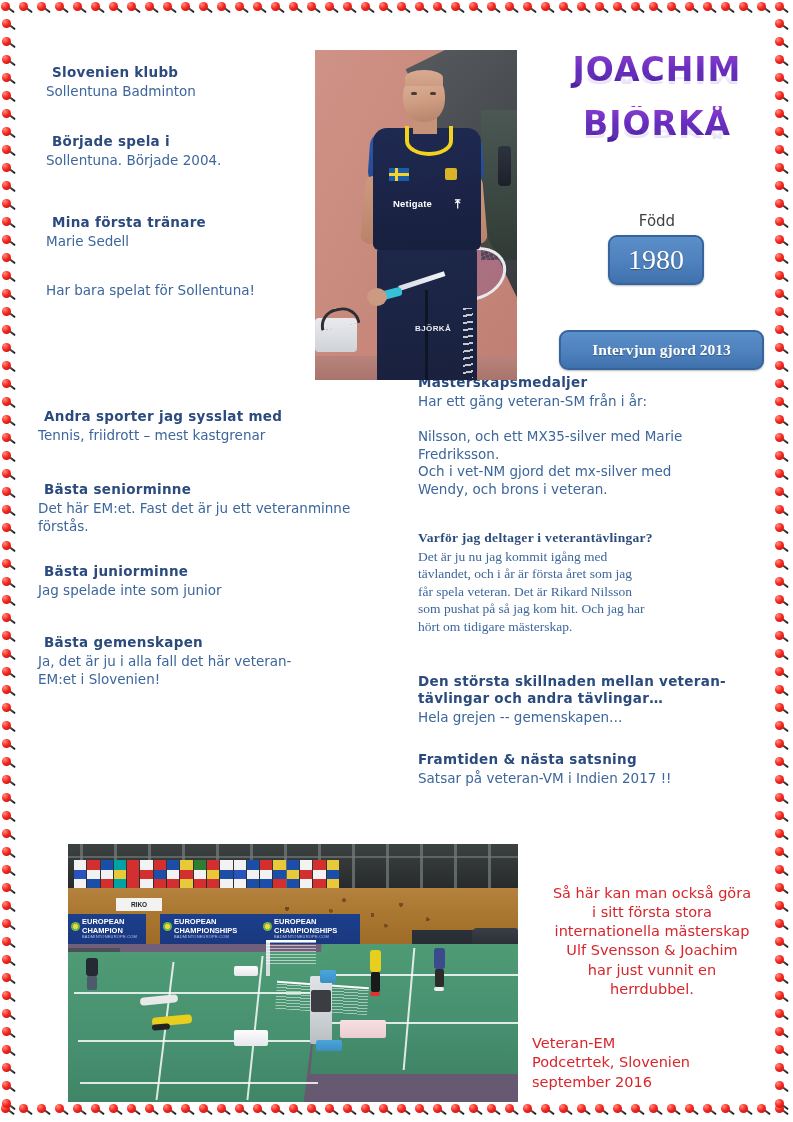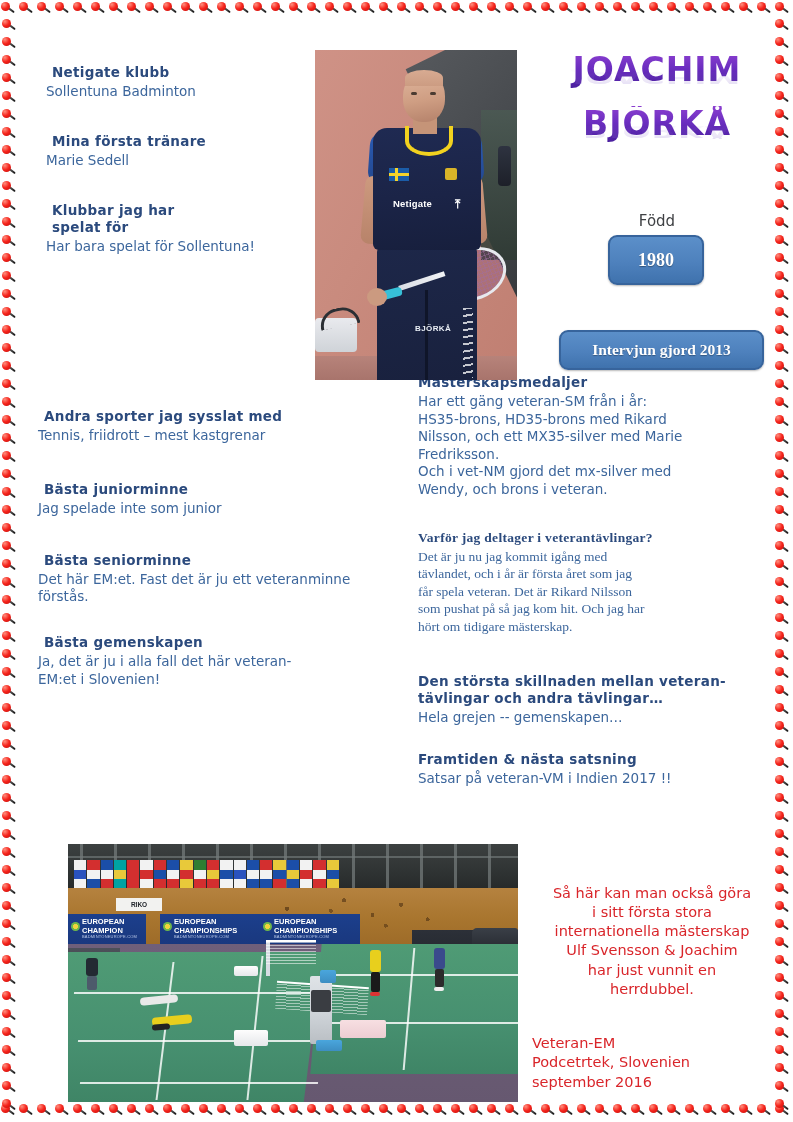--- a/index.html
+++ b/index.html
@@ -162,22 +162,22 @@
     background: linear-gradient(180deg, #5b8fc9 0%, #4e81bd 55%, #3f72ad 100%);
     border: 2px solid #37649c;
     box-shadow: 0 1px 2px rgba(0,0,0,0.28);
     display: flex;
     align-items: center;
     justify-content: center;
   }
   .born-box span {
     color: #ffffff;
     font-family: "Liberation Serif", serif;
-    font-weight: bold;
-    font-size: 18px;
+    font-weight: normal;
+    font-size: 28px;
     text-shadow: 0 1px 1px rgba(0,0,0,0.35);
   }
 
   
   .interview-badge {
     position: absolute;
     left: 537px;
     top: 308px;
     width: 201px;
     height: 36px;
@@ -1409,56 +1409,59 @@
   <div class="born-box">
     <span>1980</span>
   </div>
 
   <div class="interview-badge">
     <span>Intervjun gjord 2013</span>
   </div>
 
   <div class="col-left-top" id="left-top">
       <div class="blk" style="margin-bottom: 32px;">
-        <div class="hdr"><span>Netigate klubb</span></div>
+        <div class="hdr"><span>Slovenien klubb</span></div>
         <div class="bdy"><span>Sollentuna Badminton</span></div>
+      </div>
+      <div class="blk" style="margin-bottom: 44px;">
+        <div class="hdr"><span>Började spela i</span></div>
+        <div class="bdy"><span>Sollentuna. Började 2004.</span></div>
       </div>
       <div class="blk" style="margin-bottom: 32px;">
         <div class="hdr"><span>Mina första tränare</span></div>
         <div class="bdy"><span>Marie Sedell</span></div>
       </div>
       <div class="blk" style="margin-bottom: 14px;">
-        <div class="hdr"><span>Klubbar jag har</span><br><span>spelat för</span></div>
         <div class="bdy"><span>Har bara spelat för Sollentuna!</span></div>
       </div>
     </div>
 
   <div class="col-left-bottom" id="left-bottom">
       <div class="blk" style="margin-bottom: 36px;">
         <div class="hdr"><span>Andra sporter jag sysslat med</span></div>
         <div class="bdy"><span>Tennis, friidrott – mest kastgrenar</span></div>
       </div>
+      <div class="blk" style="margin-bottom: 28px;">
+        <div class="hdr"><span>Bästa seniorminne</span></div>
+        <div class="bdy"><span>Det här EM:et. Fast det är ju ett veteranminne</span><br><span>förstås.</span></div>
+      </div>
       <div class="blk" style="margin-bottom: 34px;">
         <div class="hdr"><span>Bästa juniorminne</span></div>
         <div class="bdy"><span>Jag spelade inte som junior</span></div>
-      </div>
-      <div class="blk" style="margin-bottom: 28px;">
-        <div class="hdr"><span>Bästa seniorminne</span></div>
-        <div class="bdy"><span>Det här EM:et. Fast det är ju ett veteranminne</span><br><span>förstås.</span></div>
       </div>
       <div class="blk" style="margin-bottom: 14px;">
         <div class="hdr"><span>Bästa gemenskapen</span></div>
         <div class="bdy"><span>Ja, det är ju i alla fall det här veteran-</span><br><span>EM:et i Slovenien!</span></div>
       </div>
     </div>
 
   <div class="col-right" id="right-col">
       <div class="blk" style="margin-bottom: 30px;">
         <div class="hdr"><span>Mästerskapsmedaljer</span></div>
-        <div class="bdy"><span>Har ett gäng veteran-SM från i år:</span><br><span>HS35-brons, HD35-brons med Rikard</span><br><span>Nilsson, och ett MX35-silver med Marie</span><br><span>Fredriksson.</span><br><span>Och i vet-NM gjord det mx-silver med</span><br><span>Wendy, och brons i veteran.</span></div>
+        <div class="bdy"><span>Har ett gäng veteran-SM från i år:</span><br><br><span>Nilsson, och ett MX35-silver med Marie</span><br><span>Fredriksson.</span><br><span>Och i vet-NM gjord det mx-silver med</span><br><span>Wendy, och brons i veteran.</span></div>
       </div>
       <div class="blk" style="margin-bottom: 37px; font-family: Liberation Serif, serif;">
         <div class="hdr"><span>Varför jag deltager i veterantävlingar?</span></div>
         <div class="bdy"><span>Det är ju nu jag kommit igång med</span><br><span>tävlandet, och i år är första året som jag</span><br><span>får spela veteran. Det är Rikard Nilsson</span><br><span>som pushat på så jag kom hit. Och jag har</span><br><span>hört om tidigare mästerskap.</span></div>
       </div>
       <div class="blk" style="margin-bottom: 24px;">
         <div class="hdr"><span>Den största skillnaden mellan veteran-</span><br><span>tävlingar och andra tävlingar…</span></div>
         <div class="bdy"><span>Hela grejen  -- gemenskapen…</span></div>
       </div>
       <div class="blk" style="margin-bottom: 18px;">

